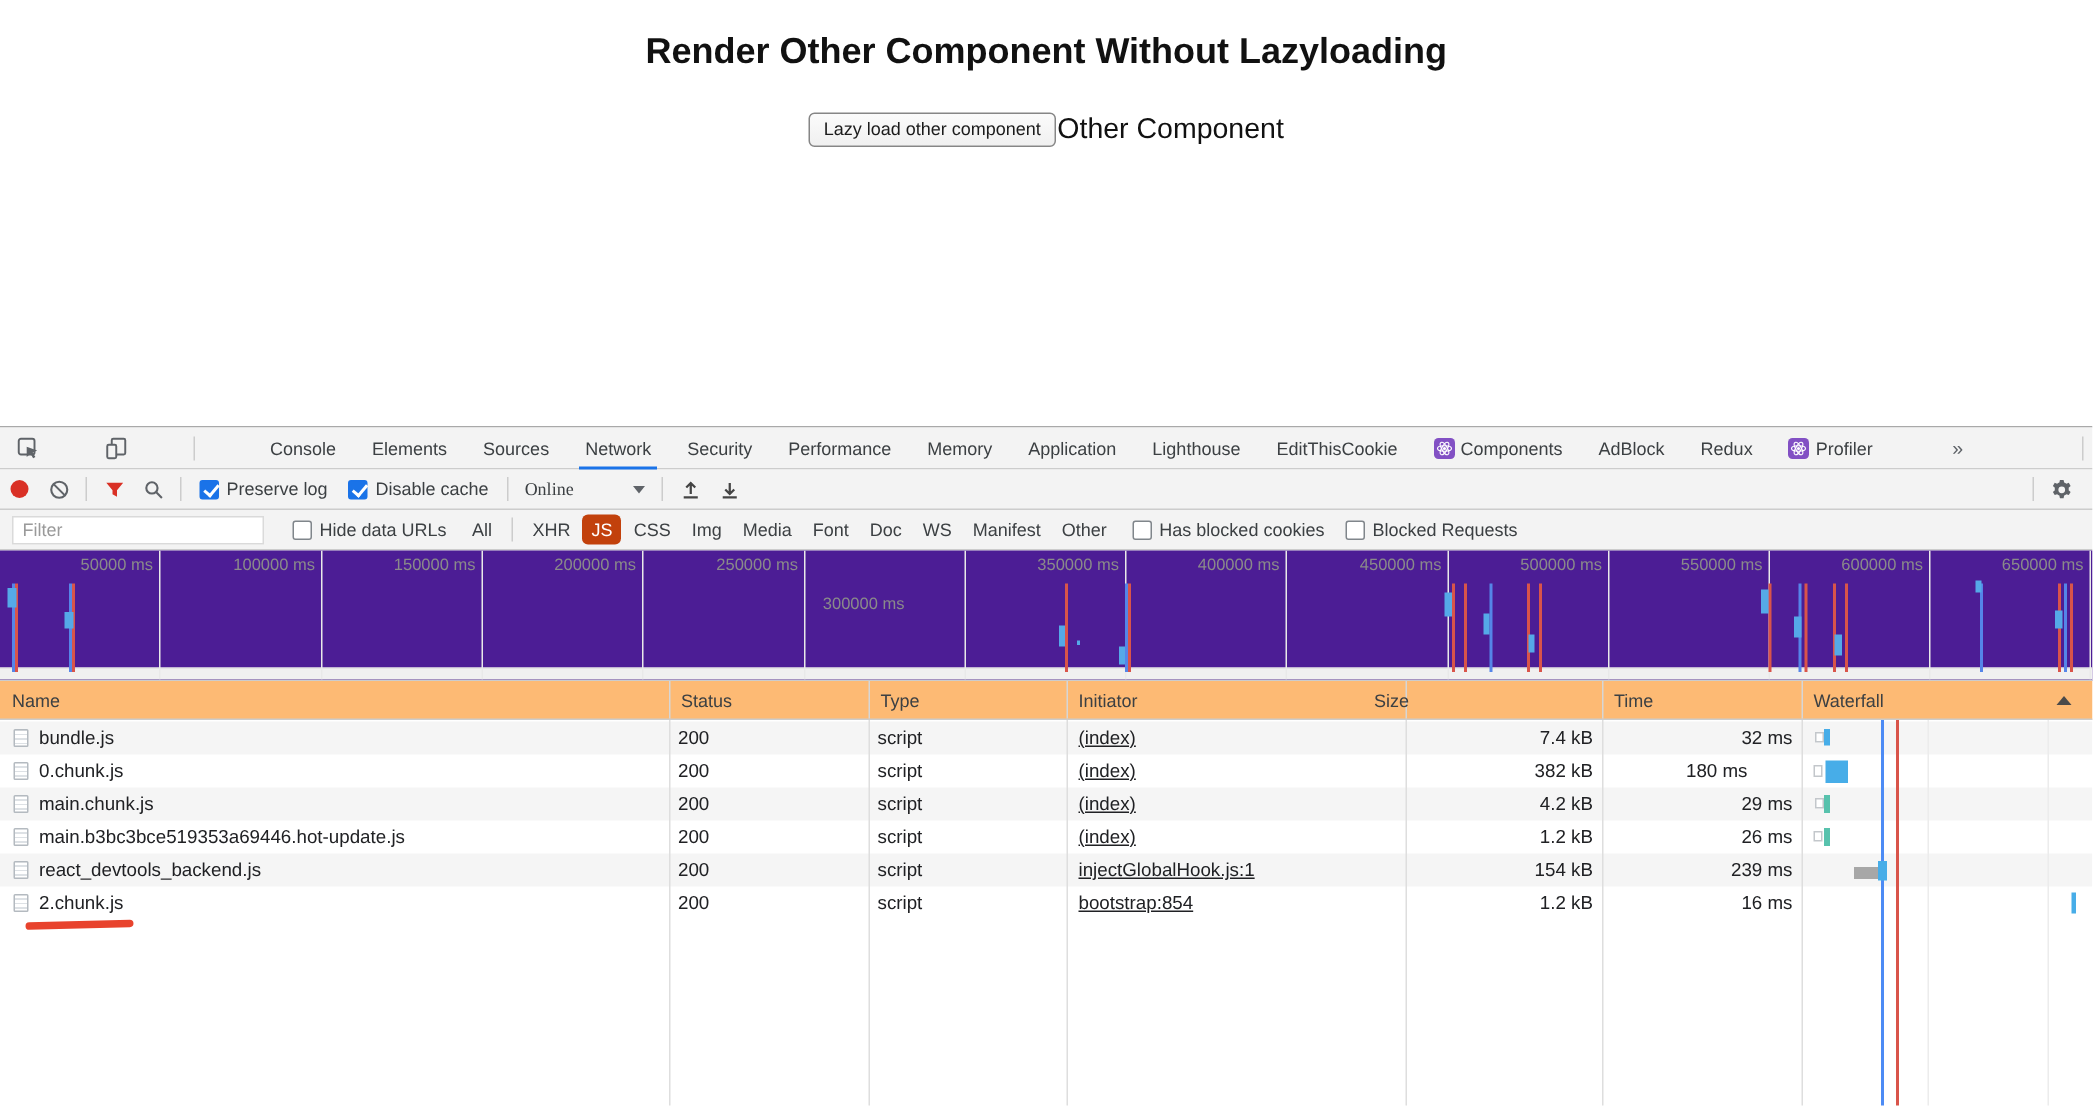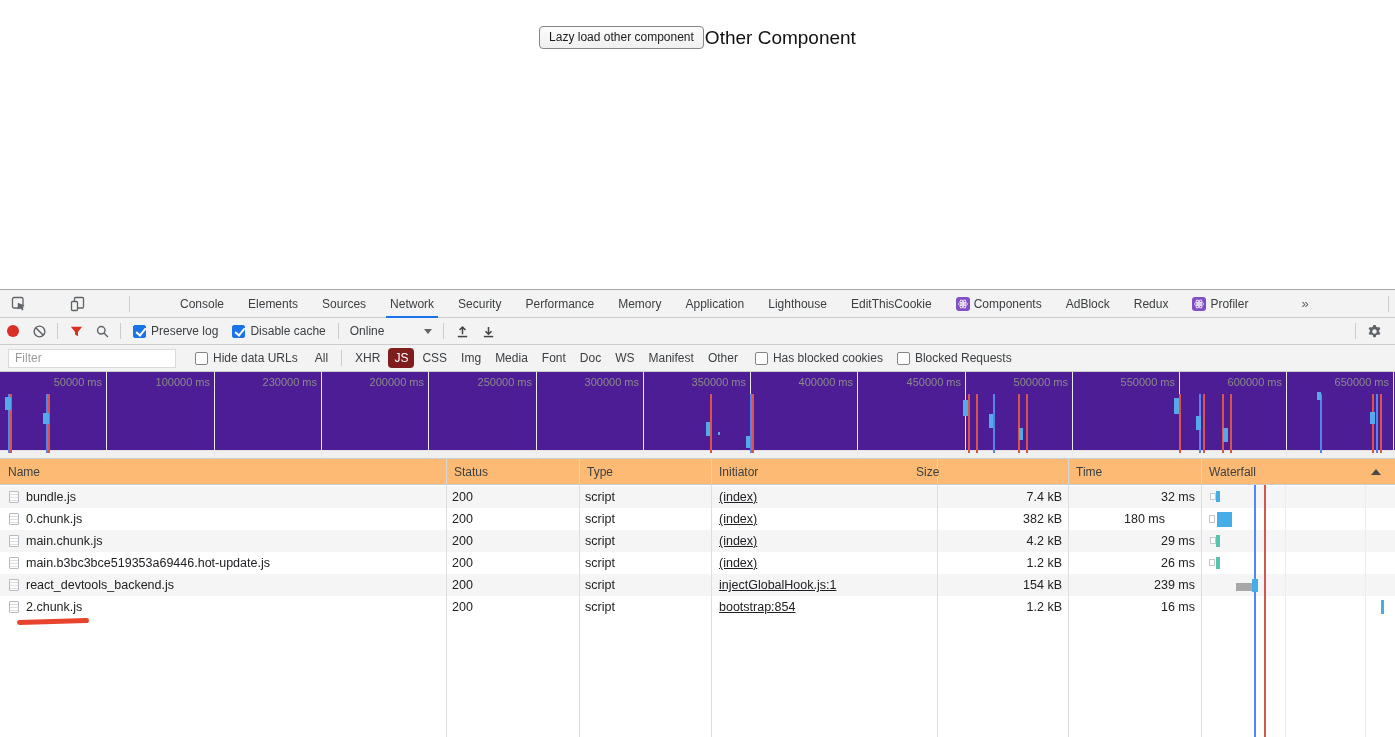--- a/index.html
+++ b/index.html
@@ -33,30 +33,30 @@
   .chevron { padding:0 8px; font-size:13px; color:#5f6368; }
   .x-close { font-size:17px; color:#5f6368; line-height:1; }
   .kebab-svg circle { fill:#5f6368; }
 
   .toolbar { height:27px; background:#f3f3f3; border-bottom:1px solid #ccc; display:flex; align-items:center; padding:0 8px 0 0; }
   .rec-dot { width:12px; height:12px; border-radius:50%; background:#d93025; margin:0 7px; flex:none; }
   .cb-group { display:flex; align-items:center; margin:0 7px; white-space:nowrap; }
   .cb { width:13px; height:13px; border:1px solid #80868b; border-radius:2px; background:#fff; display:inline-block; position:relative; margin-right:5px; flex:none; }
   .cb.on { background:#1a73e8; border-color:#1a73e8; }
   .cb.on::after { content:""; position:absolute; left:3.5px; top:0.5px; width:4px; height:8px; border:solid #fff; border-width:0 2px 2px 0; transform:rotate(40deg); }
-  .throttle { display:flex; align-items:center; padding:0 6px; }
+  .throttle { display:flex; align-items:center; padding:0 6px;font-family:Liberation Serif, serif; }
   .dd-arrow { width:0; height:0; border-left:4px solid transparent; border-right:4px solid transparent; border-top:5px solid #5f6368; margin-left:40px; }
   .spacer { flex:1; }
 
   .filterbar { height:27px; background:#f3f3f3; border-bottom:1px solid #ccc; display:flex; align-items:center; padding-left:8px; }
   .filter-input { width:168px; height:19px; border:1px solid #dadada; background:#fff; font-family:"Liberation Sans",sans-serif; font-size:12px; padding:0 6px; color:#333; margin-right:12px; }
   .filter-input::placeholder { color:#9a9a9a; }
   .pills { display:flex; align-items:center; gap:2px; margin:0 4px; }
   .pill { padding:3px 6px; border-radius:4px; color:#3c4043; white-space:nowrap; }
-  .pill.active { background:#7f1d1d; color:#fff; }
+  .pill.active { background:#c2410c; color:#fff; }
 
   .timeline { height:87px; border-bottom:1px solid #ccc; position:relative; background:#4c1d95; overflow:hidden; }
   .grid-line { position:absolute; top:0; bottom:0; width:1px; background:#e9e9e9; }
   .ruler-label { position:absolute; top:4px; font-size:11px; color:#8a8a8a; white-space:nowrap; }
   .ev { position:absolute; top:22px; height:59px; width:2px; }
   .ev.r { background:#d9544a; }
   .ev.b { background:#5585e8; }
   .mk { position:absolute; background:#55a9e8; }
   .film-strip { position:absolute; left:0; right:0; bottom:0; height:8px; background:#f0f0f0; border-top:1px solid #e4e4e4; }
 
@@ -84,20 +84,21 @@
   .bar.w { background:#58c2ad; }
   .bar.g { background:#a7a7a7; }
   .scribble { position:absolute; left:17px; top:134px; width:72px; height:5px; background:#e8432d; border-radius:3px; transform:rotate(-1.5deg); z-index:3; }
 </style>
 </head>
 <body>
 
 <div>
 
   <section class="webpage">
+    <h1 class="page-title">Render Other Component Without Lazyloading</h1>
     <div class="page-row">
       <button class="lazy-btn">Lazy load other component</button>
       <span class="comp-text">Other Component</span>
     </div>
   </section>
 
   <section class="devtools">
 
     <div class="tabbar">
       <div class="icon-btn">
@@ -281,27 +282,27 @@
       </div>
     </div>
 
     <div class="timeline" id="timeline">
       <div class="film-strip"></div>
     <div class="grid-line" style="left: 106px;"></div>
         <div class="ruler-label" style="right: 1293px;">50000 ms</div>
         <div class="grid-line" style="left: 214px;"></div>
         <div class="ruler-label" style="right: 1185px;">100000 ms</div>
         <div class="grid-line" style="left: 321px;"></div>
-        <div class="ruler-label" style="right: 1078px;">230000 ms</div>
+        <div class="ruler-label" style="right: 1078px;">150000 ms</div>
         <div class="grid-line" style="left: 428px;"></div>
         <div class="ruler-label" style="right: 971px;">200000 ms</div>
         <div class="grid-line" style="left: 536px;"></div>
         <div class="ruler-label" style="right: 863px;">250000 ms</div>
         <div class="grid-line" style="left: 643px;"></div>
-        <div class="ruler-label" style="right: 756px;">300000 ms</div>
+        <div class="ruler-label" style="right: 792px; margin-top: 26px;">300000 ms</div>
         <div class="grid-line" style="left: 750px;"></div>
         <div class="ruler-label" style="right: 649px;">350000 ms</div>
         <div class="grid-line" style="left: 857px;"></div>
         <div class="ruler-label" style="right: 542px;">400000 ms</div>
         <div class="grid-line" style="left: 965px;"></div>
         <div class="ruler-label" style="right: 434px;">450000 ms</div>
         <div class="grid-line" style="left: 1072px;"></div>
         <div class="ruler-label" style="right: 327px;">500000 ms</div>
         <div class="grid-line" style="left: 1179px;"></div>
         <div class="ruler-label" style="right: 220px;">550000 ms</div>

